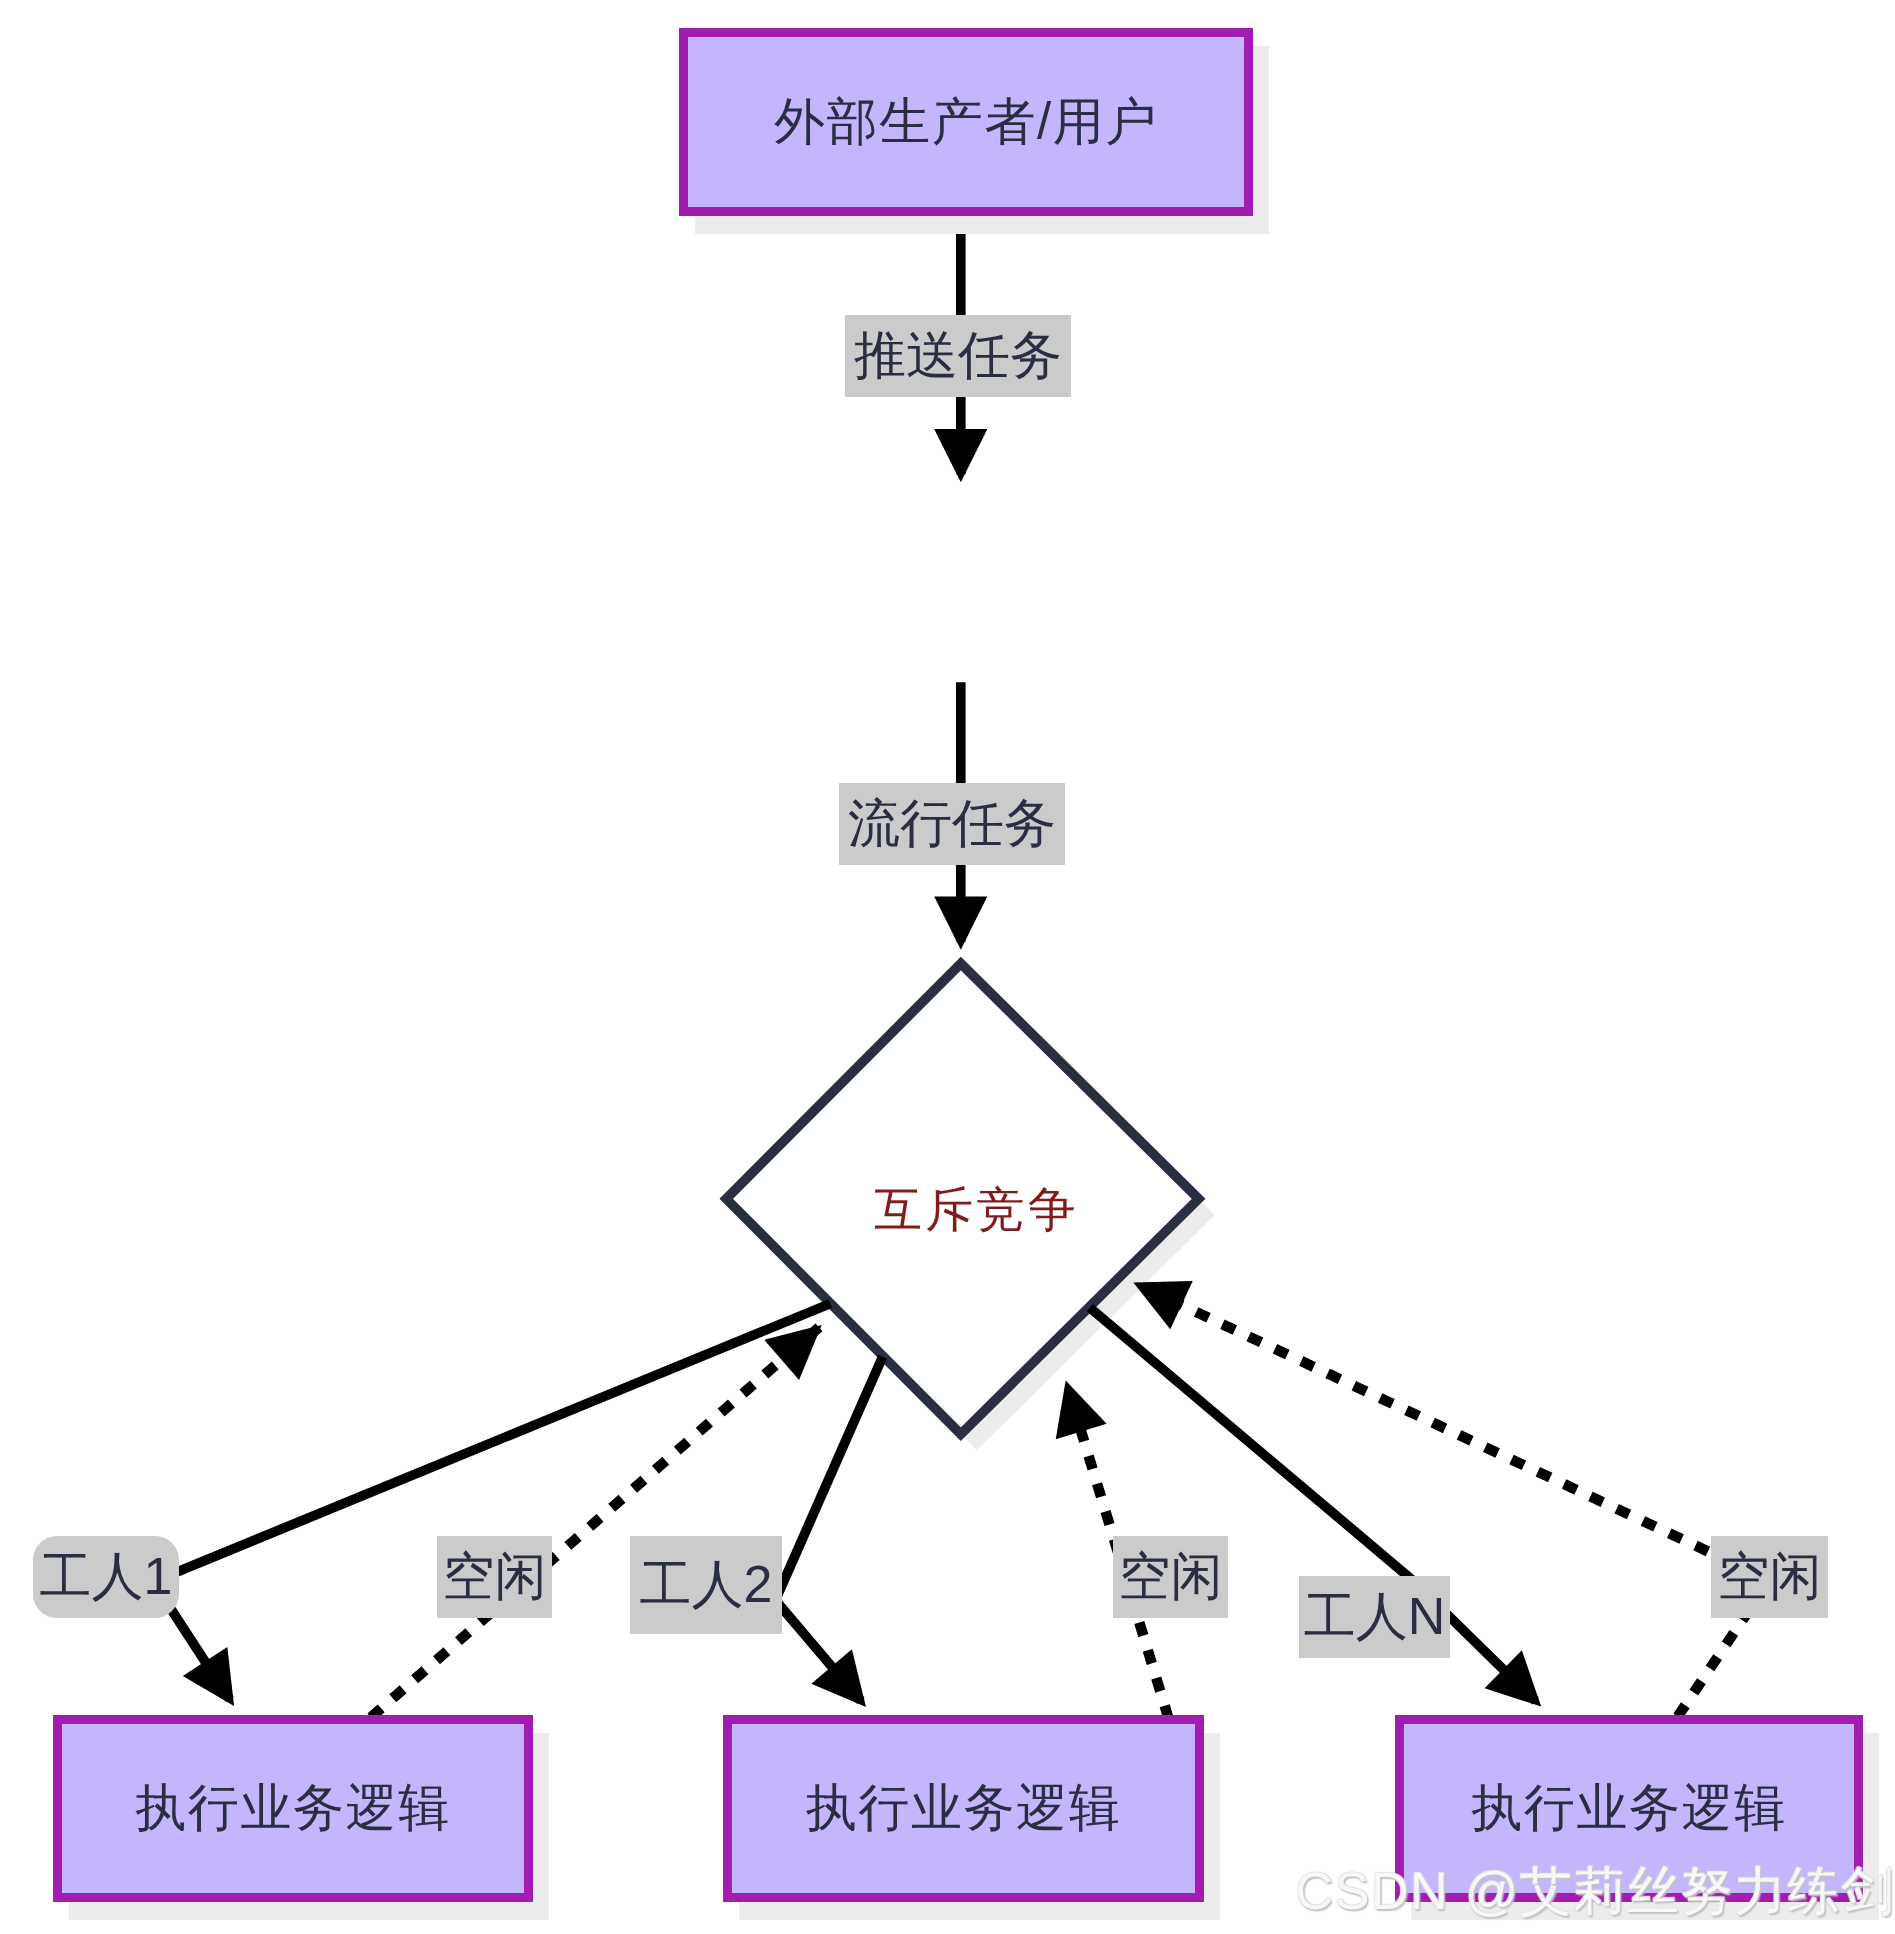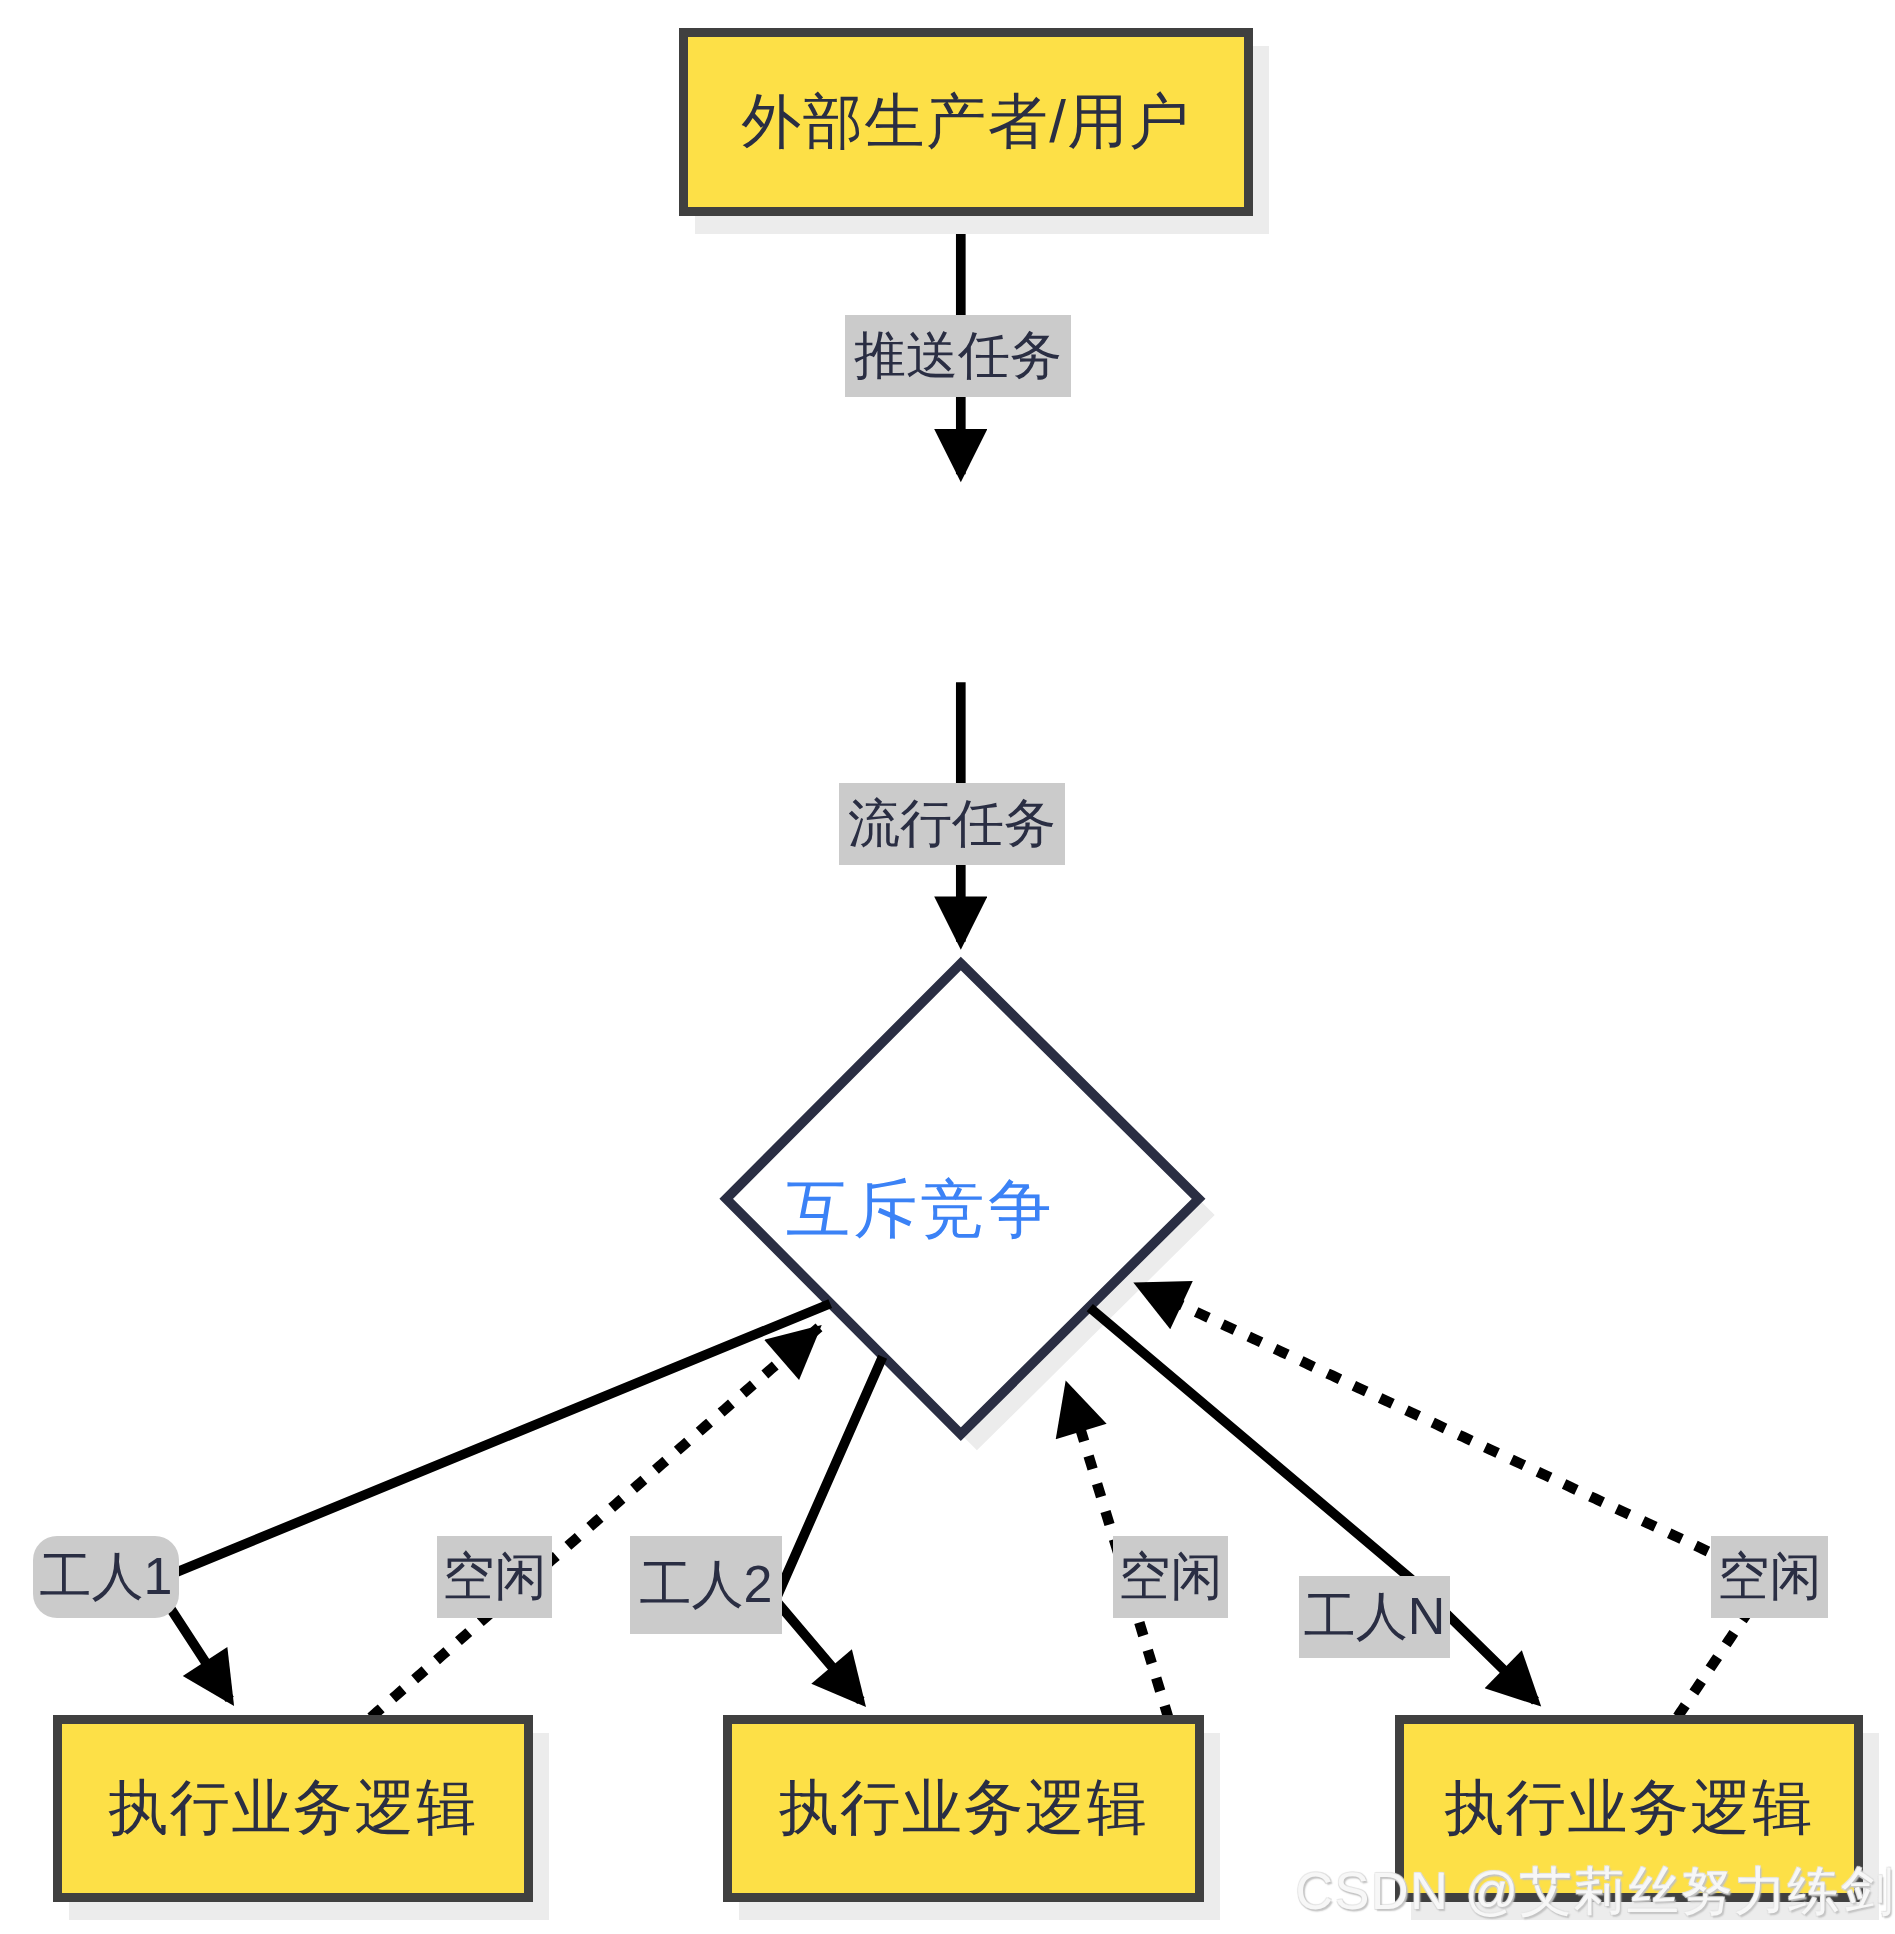--- a/index.html
+++ b/index.html
@@ -6,46 +6,46 @@
   #canvas{
     position:relative;
     width:1895px;height:1935px;
     background:#ffffff;
     overflow:hidden;
     font-family:"Liberation Sans","DejaVu Sans",sans-serif;
   }
   #arrow-layer{position:absolute;left:0;top:0;z-index:1;}
   .node{
     position:absolute;
-    background:#fde047;
-    border:9px solid #404040;
+    background:#c4b5fd;
+    border:9px solid #a21caf;
     box-shadow:16px 18px 0 0 #ececec;
     display:flex;align-items:center;justify-content:center;
     color:#2a2e43;
-    font-size:60px;
+    font-size:51px;
     letter-spacing:1.6px;
     z-index:2;
     box-sizing:border-box;
     white-space:nowrap;
   }
   .tag{
     position:absolute;
     background:#cbcbcb;
     color:#2a2e43;
     display:flex;align-items:center;justify-content:center;
     font-size:52px;
     z-index:3;
     box-sizing:border-box;
     white-space:nowrap;
   }
   #diamond-label{
     position:absolute;
-    left:719px;top:1173px;width:403px;height:73px;
+    left:775px;top:1173px;width:403px;height:73px;
     display:flex;align-items:center;justify-content:center;
-    color:#3b82f6;font-size:64px;letter-spacing:3.2px;
+    color:#7f1d1d;font-size:48px;letter-spacing:3.2px;
     z-index:2;white-space:nowrap;
   }
   #watermark{
     position:absolute;
     right:0px;bottom:8px;
     font-size:52px;
     color:#f7f7f7;
     text-shadow:1.6px 1.6px 1.6px #c3c3c3,-0.8px -0.8px 0.8px #e8e8e8,0.8px -0.8px 0.8px #dddddd,-0.8px 0.8px 0.8px #dddddd;
     z-index:4;
     letter-spacing:1.6px;

